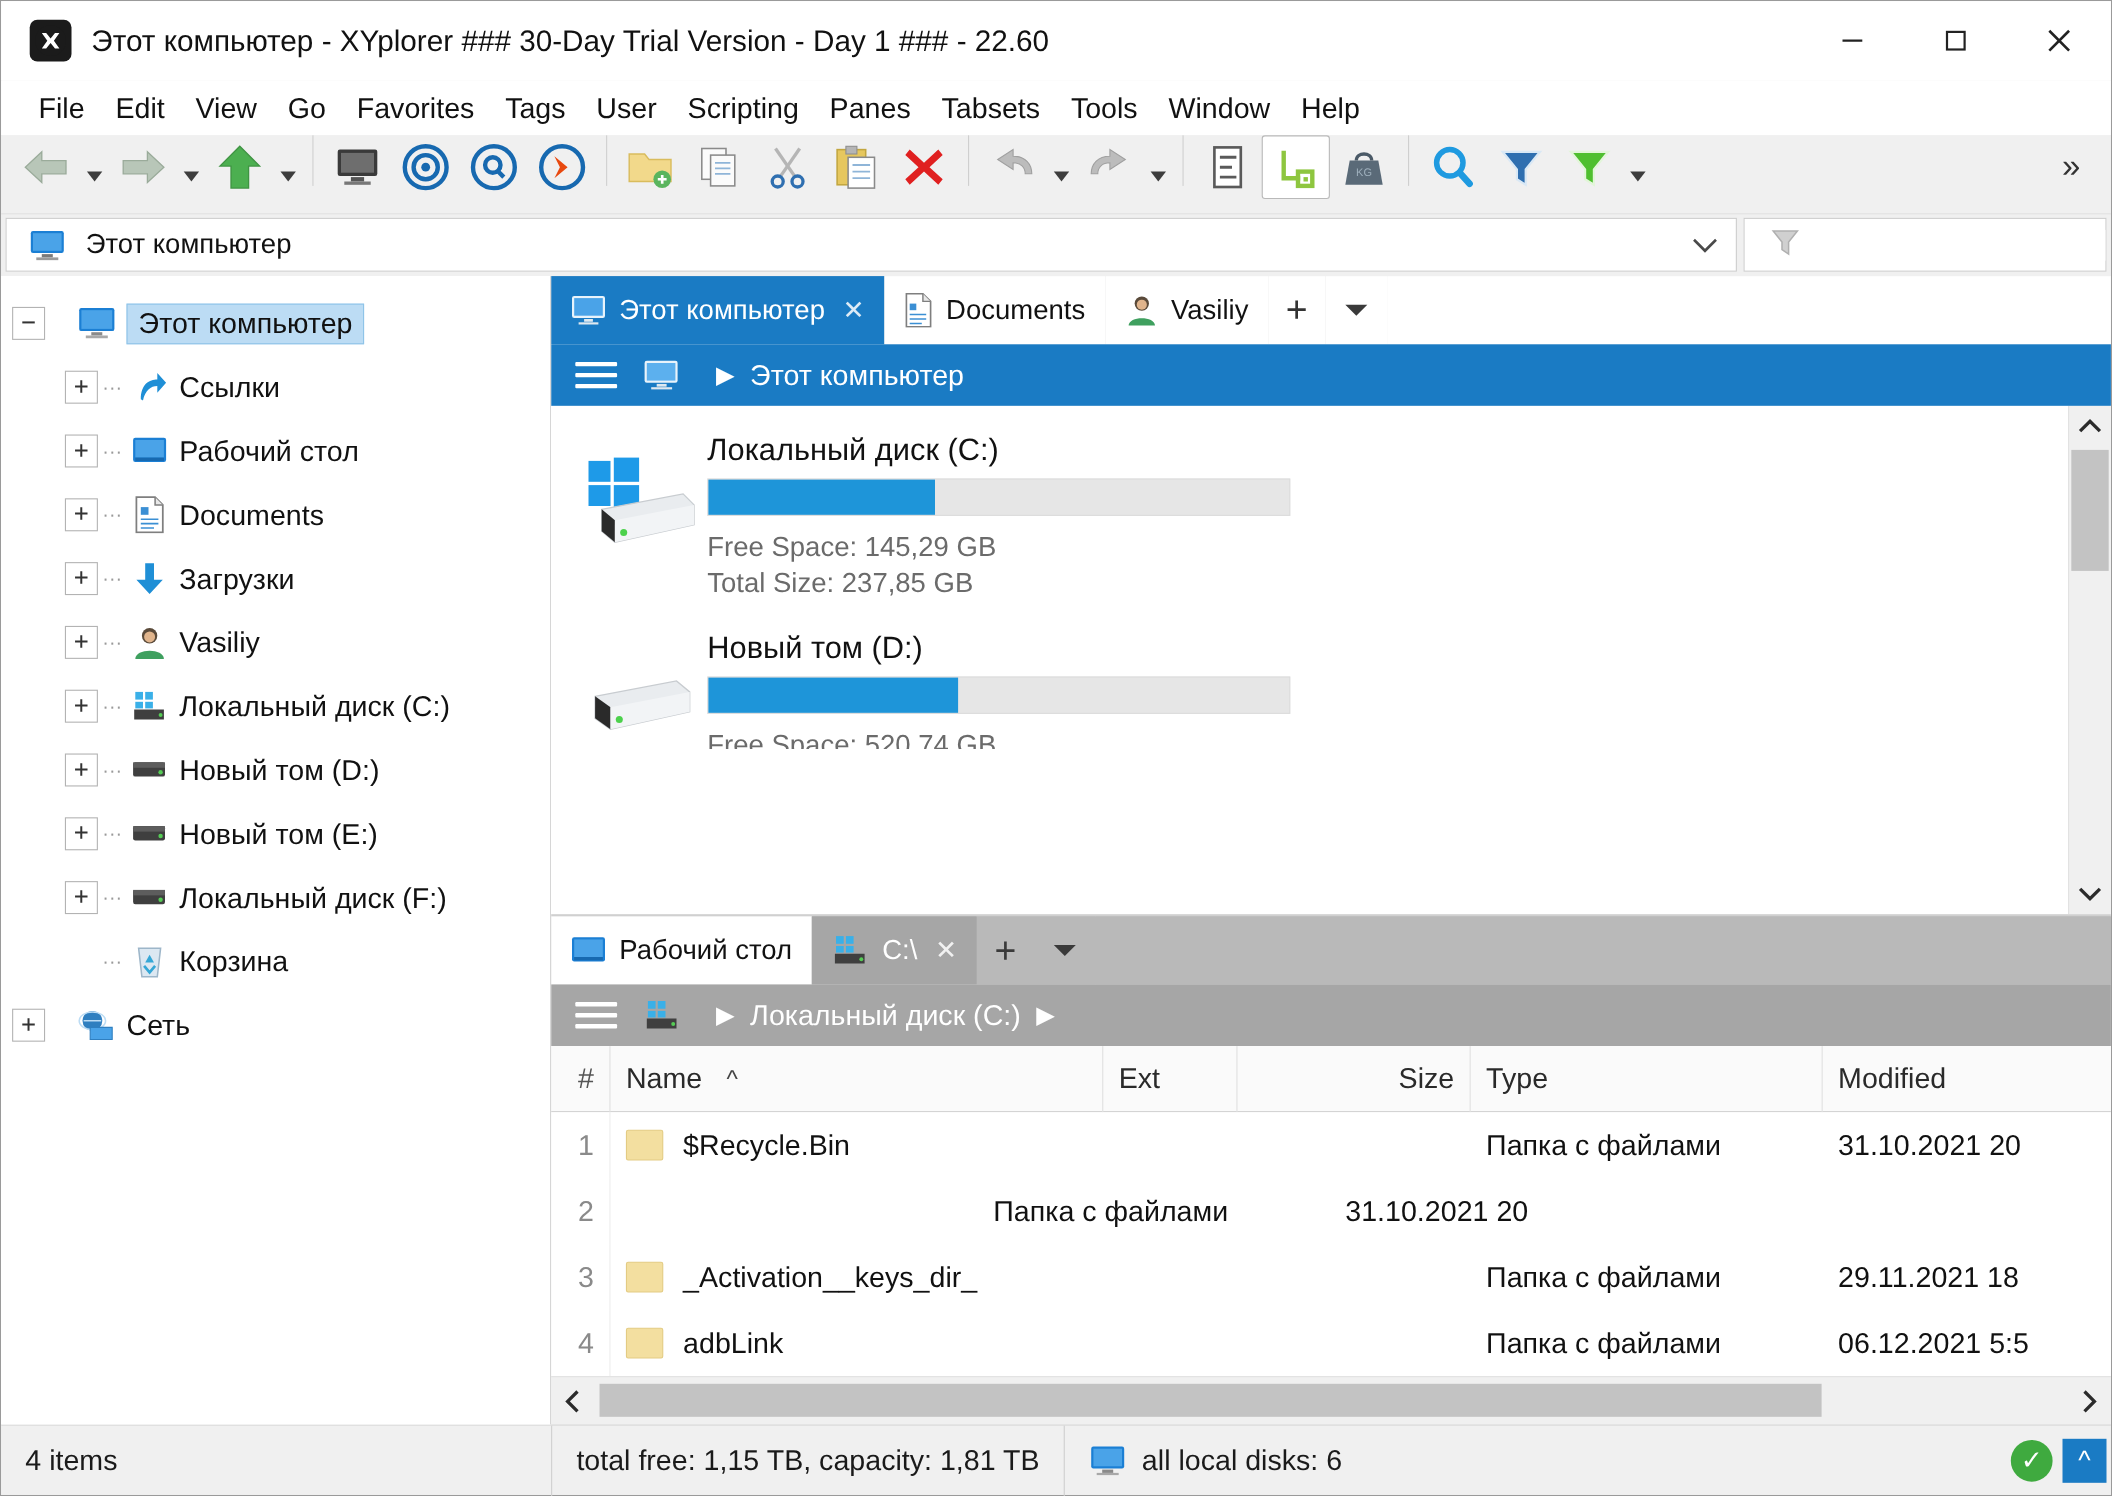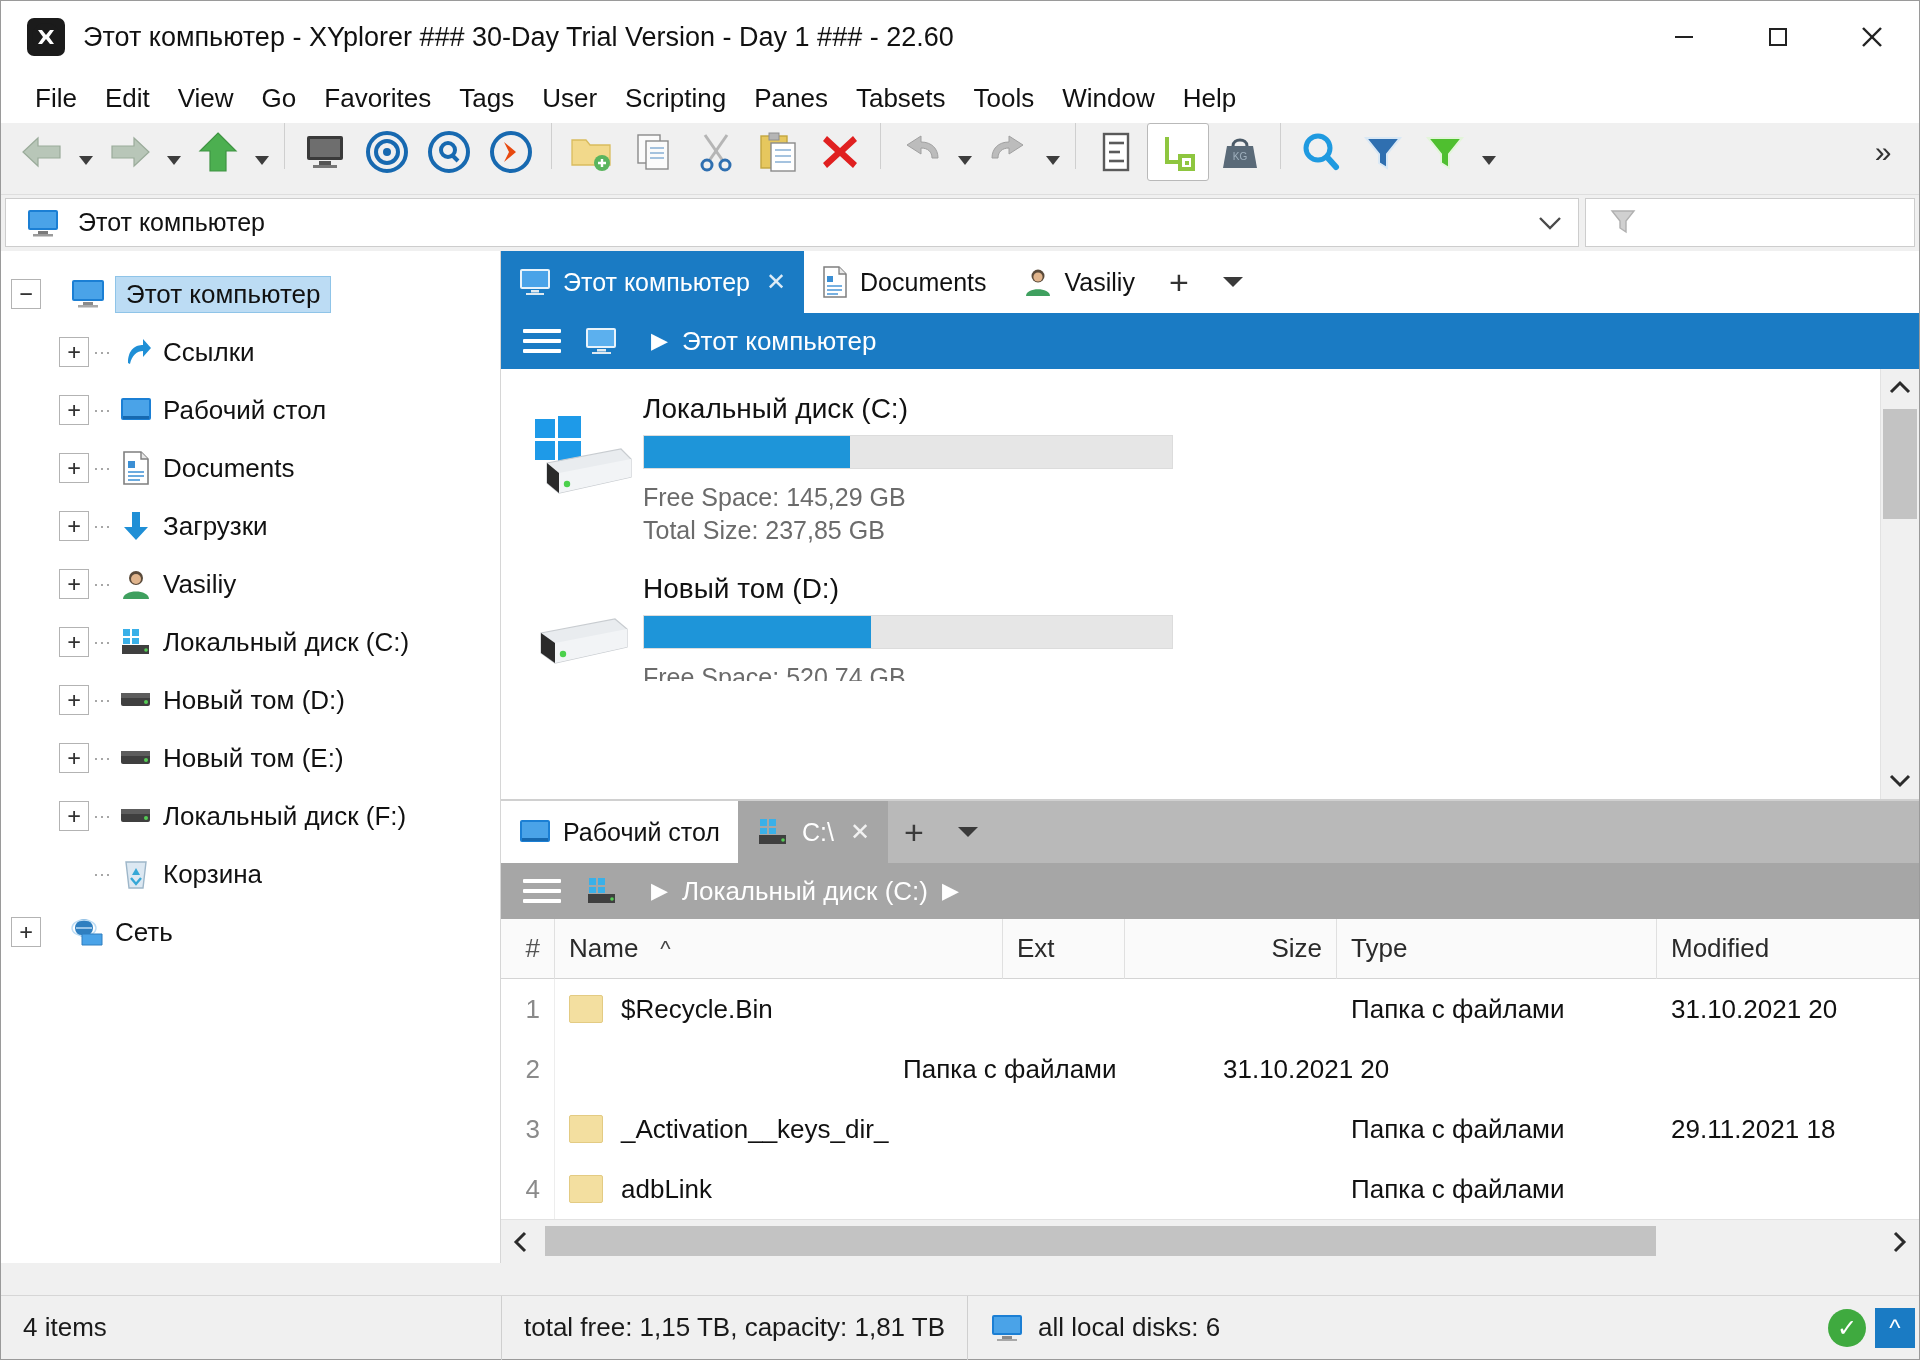--- a/index.html
+++ b/index.html
@@ -330,21 +330,21 @@
   .hs-btn { width: 40px; height: 44px; display: flex; align-items: center; justify-content: center; }
   .hs-track { flex: 1 1 auto; height: 44px; position: relative; }
   .hs-thumb { position: absolute; top: 6px; height: 30px; background: #c3c3c3; left: 4px; width: 83%; }
 
   
   .statusbar {
     height: 64px; flex: 0 0 64px;
     background: #f0f0f0;
     display: flex; align-items: center;
     border-top: 1px solid #d6d6d6;
-    font-size: 26px; color: #1a1a1a; margin-top: 32px;
+    font-size: 26px; color: #1a1a1a;
   }
   .sb-left { flex: 0 0 500px; padding-left: 22px; }
   .sb-cell { height: 64px; display: flex; align-items: center; padding: 0 22px; border-left: 1px solid #cfcfcf; }
   .sb-free { flex: 0 0 auto; }
   .sb-disks { flex: 1 1 auto; }
   .sb-badge { width: 48px; display: flex; align-items: center; justify-content: center; }
   .greencheck {
     width: 38px; height: 38px; border-radius: 50%;
     background: #3faa3f; color: #fff;
     display: flex; align-items: center; justify-content: center;
@@ -1018,20 +1018,21 @@
 
           <div class="frow">
             <div class="fc num">4</div>
             <div class="fc name">
               <span class="folderico"></span>
               <span>adbLink</span>
             </div>
             <div class="fc ext"></div>
             <div class="fc size"></div>
             <div class="fc type">Папка с файлами</div>
+            <div class="fc mod nowrap">06.12.2021 5:5</div>
           </div>
         </div>
 
         <div class="hscroll">
           <div class="hs-btn">
             <svg width="18" height="22" viewBox="0 0 18 22">
                 <path d="M13 2 L4 11 L13 20" fill="none" stroke="#2b2b2b" stroke-width="3"></path>
               </svg>
           </div>
           <div class="hs-track">

